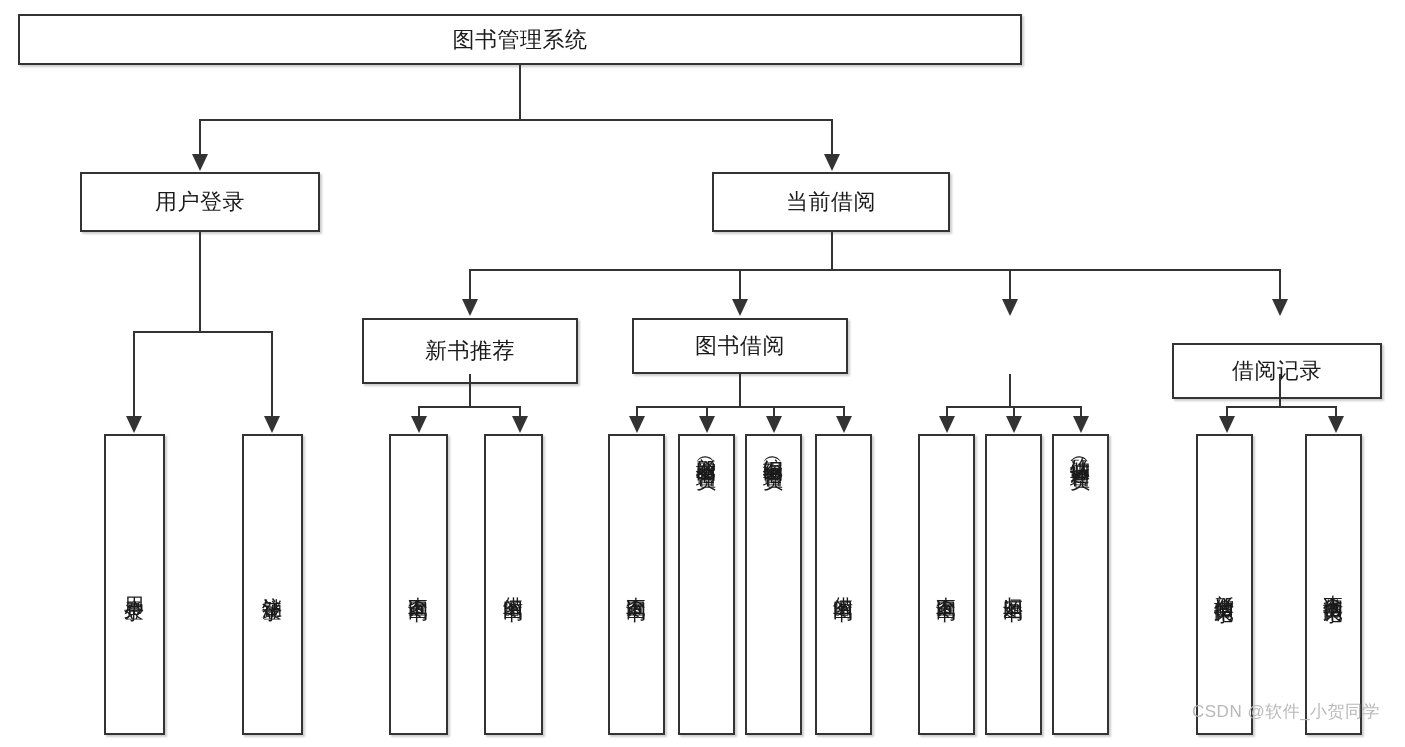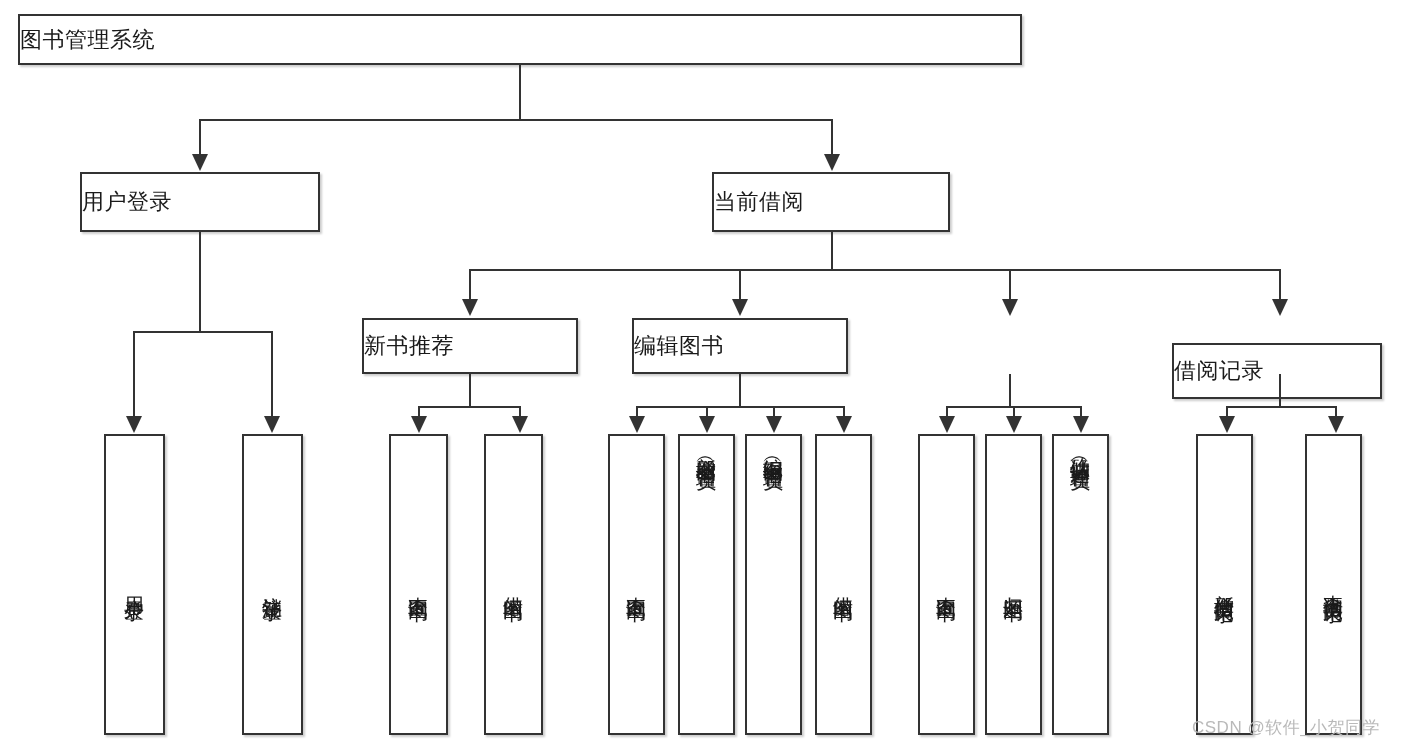--- a/index.html
+++ b/index.html
@@ -20,21 +20,21 @@
   }
   
   .node {
     position: absolute;
     box-sizing: border-box;
     background: #ffffff;
     border: 2px solid #333333;
     box-shadow: 2px 2px 2px rgba(0,0,0,0.20);
     display: flex;
     align-items: center;
-    justify-content: flex-start;
+    justify-content: center;
   }
   .node .label {
     font-size: 21px;
     line-height: 1.25;
     letter-spacing: 0.5px;
     color: #1a1a1a;
     white-space: nowrap;
     text-align: center;
   }
   
@@ -121,25 +121,25 @@
   <div class="hline" style="left:469px; top:269px; width:812px;"></div>
   <div class="vline" style="left:469px; top:269px; height:31px;"></div>
   <div class="vline" style="left:739px; top:269px; height:31px;"></div>
   <div class="vline" style="left:1009px; top:269px; height:31px;"></div>
   <div class="vline" style="left:1279px; top:269px; height:31px;"></div>
   <div class="arrow" style="left:462px; top:299px;"></div>
   <div class="arrow" style="left:732px; top:299px;"></div>
   <div class="arrow" style="left:1002px; top:299px;"></div>
   <div class="arrow" style="left:1272px; top:299px;"></div>
 
-  <div class="node h" style="left:362px; top:318px; width:216px; height:56px;">
+  <div class="node h" style="left:362px; top:318px; width:216px; height:66px;">
     <span class="label">新书推荐</span>
   </div>
   <div class="node h" style="left:632px; top:318px; width:216px; height:56px;">
-    <span class="label">编辑图书</span>
+    <span class="label">图书借阅</span>
   </div>
   <div class="node h" style="left:1172px; top:318px; width:210px; height:56px;margin-top:25px;">
     <span class="label">借阅记录</span>
   </div>
 
   <div class="vline" style="left:469px; top:374px; height:33px;"></div>
   <div class="hline" style="left:418px; top:406px; width:103px;"></div>
   <div class="vline" style="left:418px; top:406px; height:11px;"></div>
   <div class="vline" style="left:519px; top:406px; height:11px;"></div>
   <div class="arrow" style="left:411px; top:416px;"></div>
@@ -209,15 +209,15 @@
     <span class="label">确认归还（管理员）</span>
   </div>
 
   <div class="node leaf centered" style="left:1196px; top:434px; width:57px; height:301px;">
     <span class="label">新增借阅记录</span>
   </div>
   <div class="node leaf centered" style="left:1305px; top:434px; width:57px; height:301px;">
     <span class="label">查询借阅记录</span>
   </div>
 
-  <div id="watermark" style="left:1192px; top:716px;">CSDN @软件_小贺同学</div>
+  <div id="watermark" style="left:1192px; top:700px;">CSDN @软件_小贺同学</div>
 
 </div>
 
 </body></html>

